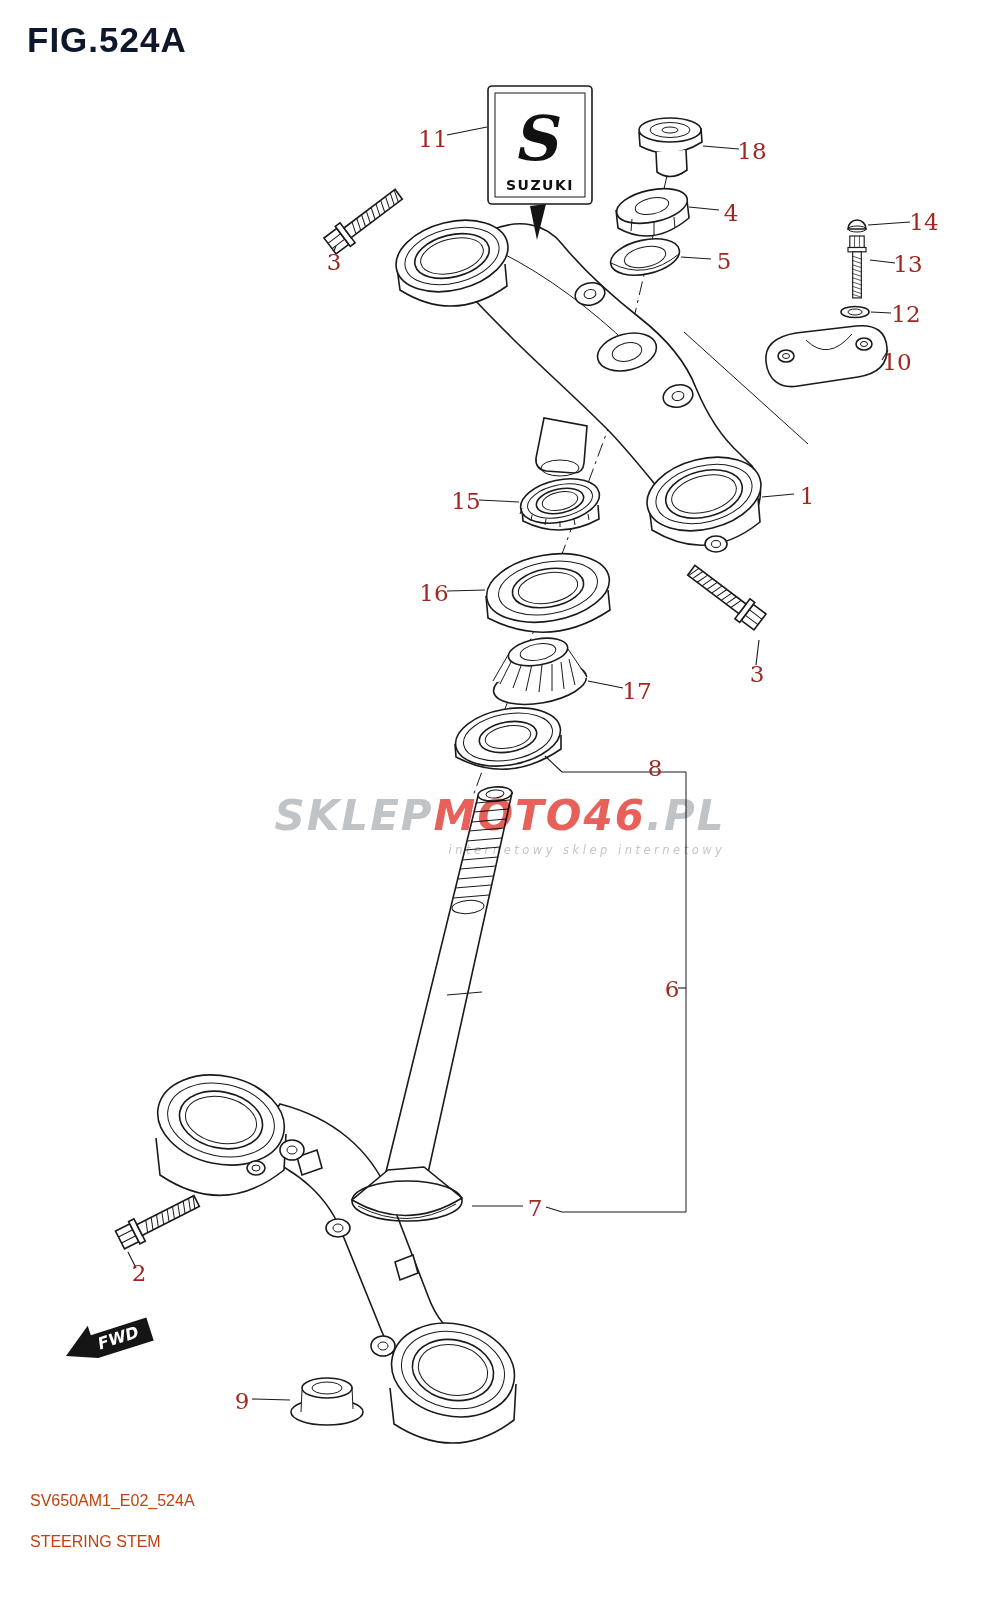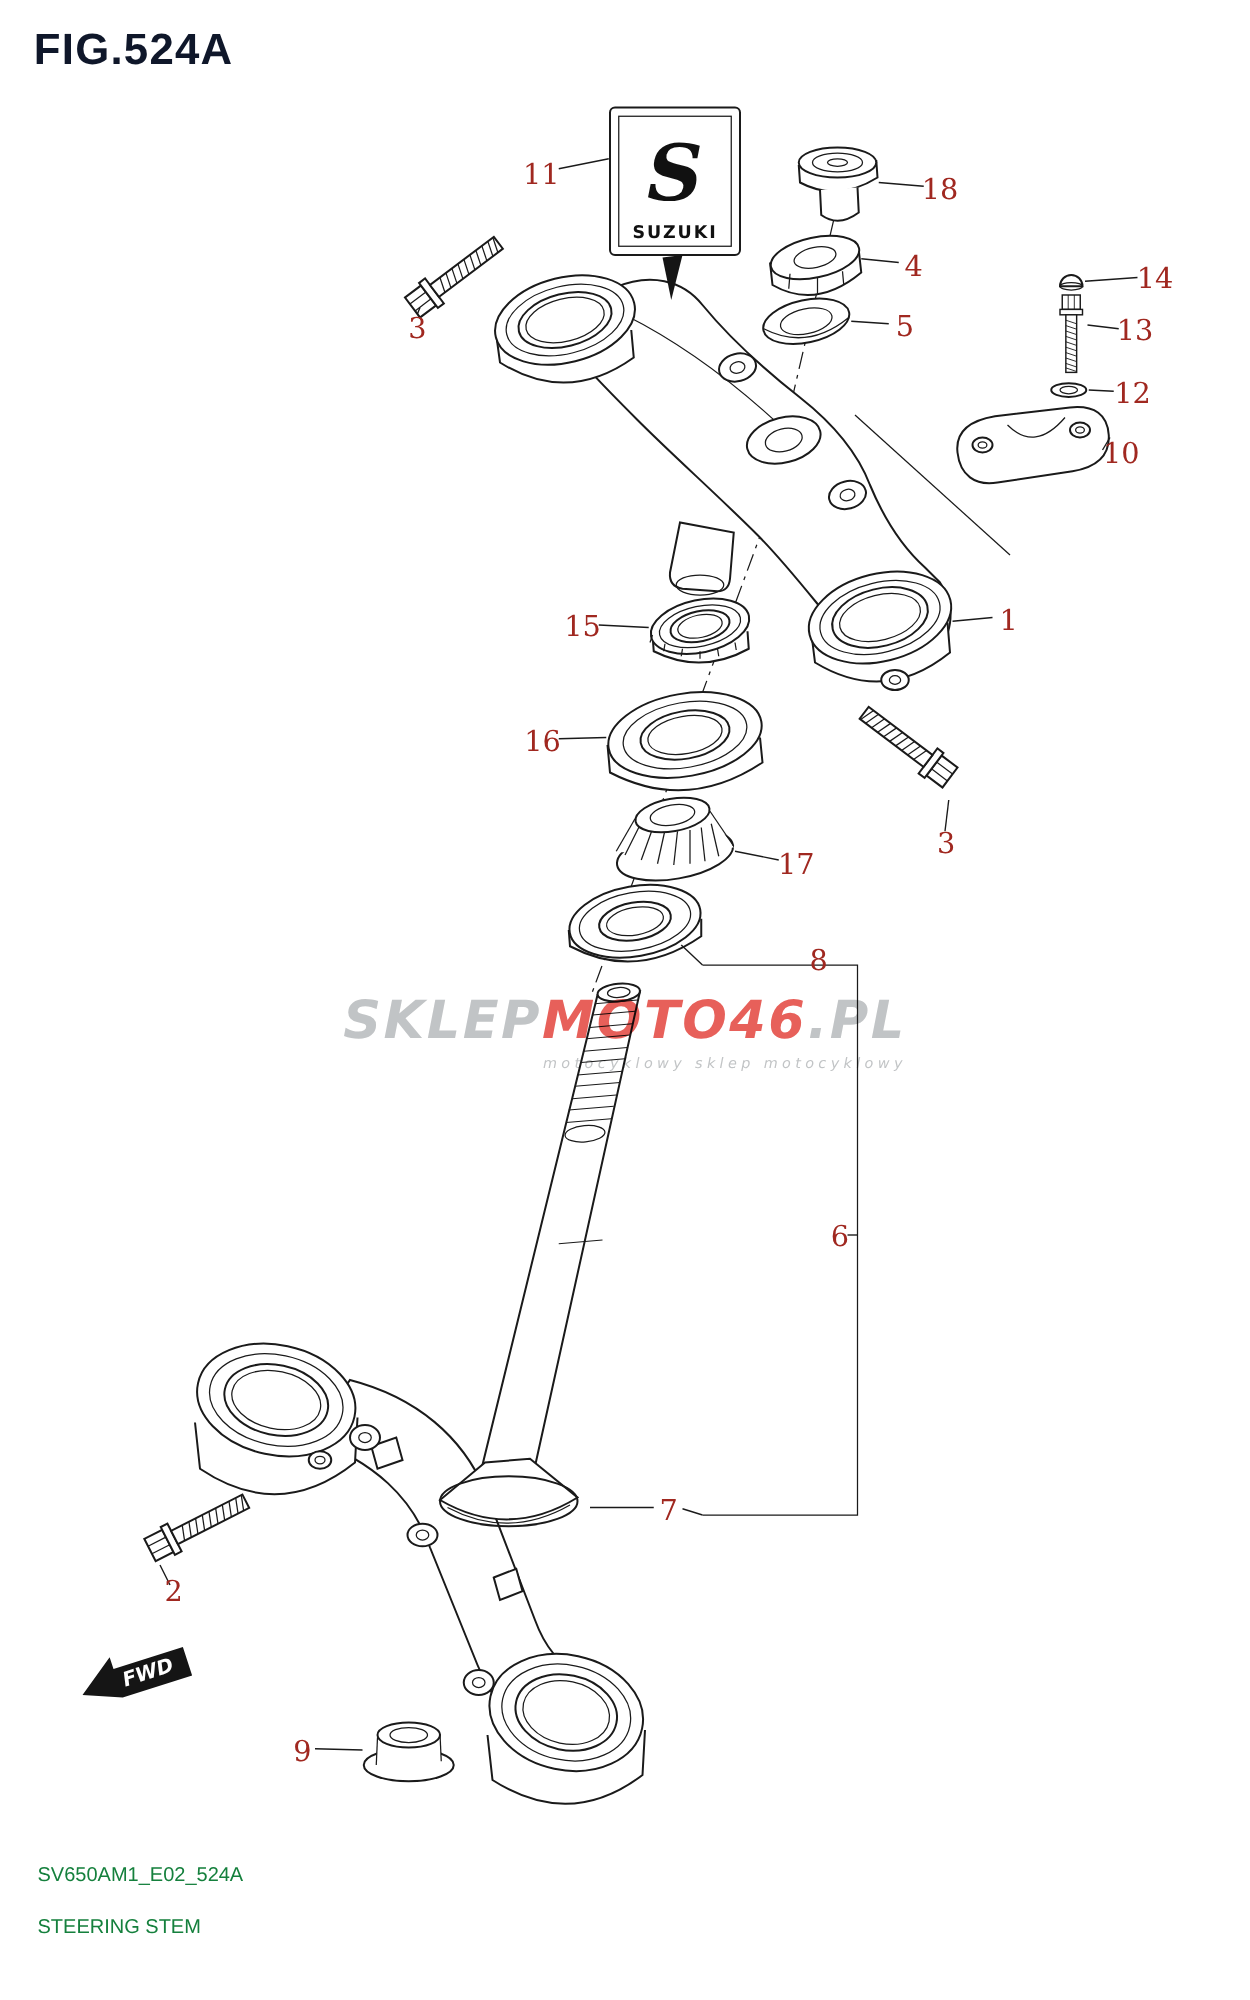--- a/index.html
+++ b/index.html
@@ -8,21 +8,21 @@
     width:1000px; height:1600px; position:relative; overflow:hidden;
     font-family:"Liberation Sans", sans-serif;
   }
   .stage { position:absolute; inset:0; }
   svg.diagram { position:absolute; top:0; left:0; }
 
   .page-title {
     position:absolute; left:27px; top:20px;
     font-size:35px; font-weight:bold; letter-spacing:1px; color:#0f172a;
   }
-  .footer { position:absolute; left:30px; font-size:16px; color:#15803d; }
+  .footer { position:absolute; left:30px; font-size:16px; color:#c2410c; }
   .footer.code { top:1492px; }
   .footer.name { top:1533px;text-align:center; }
 
   .watermark {
     position:absolute; left:500px; top:750px; transform:translateX(-50%);
     text-align:right; opacity:.82; mix-blend-mode:multiply;
     pointer-events:none; white-space:nowrap;margin-top:41px;
   }
   .wm-main { font-family:"DejaVu Sans", sans-serif; font-size:42px; font-weight:bold; font-style:italic; letter-spacing:2px; }
   .wm-gray { color:var(--watermark_gray,#b9bcbe); }
@@ -319,19 +319,19 @@
     <text class="callout" x="535" y="1216">7</text>
     <text class="callout" x="139" y="1281">2</text>
     <text class="callout" x="242" y="1409">9</text>
   </g>
 </svg>
 
 <div class="page-title">FIG.524A</div>
 
 <div class="watermark">
   <div class="wm-main"><span class="wm-gray">SKLEP</span><span class="wm-red">MOTO46</span><span class="wm-gray">.PL</span></div>
-  <div class="wm-tag">motocyklowy sklep motocyklowy</div>
+  <div class="wm-tag">internetowy sklep internetowy</div>
 </div>
 
 <div class="footer code">SV650AM1_E02_524A</div>
 <div class="footer name">STEERING STEM</div>
 
 </div>
 
 </body></html>

